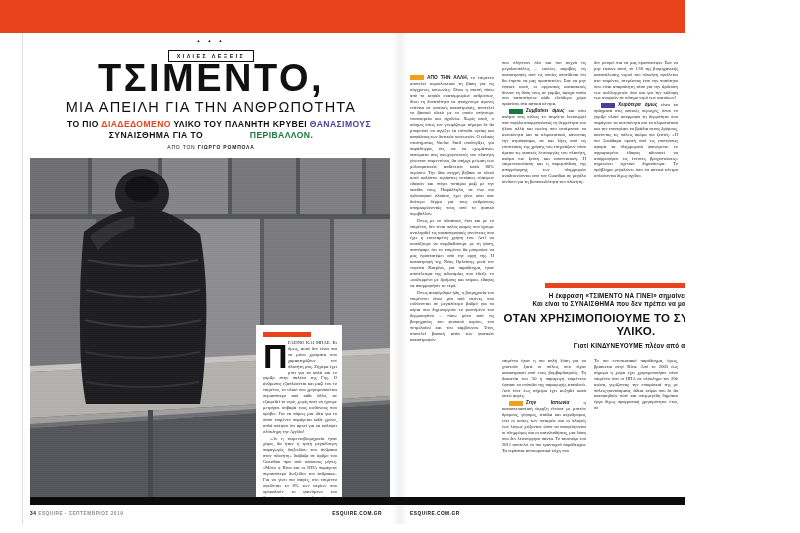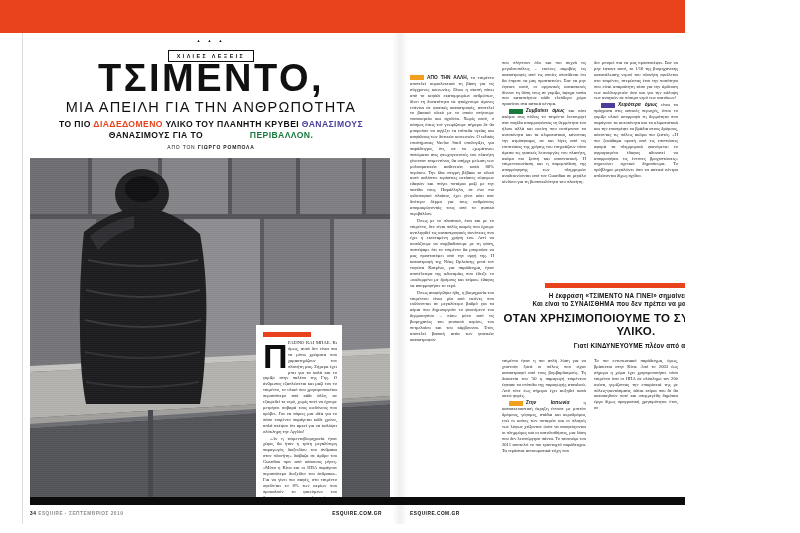--- a/index.html
+++ b/index.html
@@ -18,21 +18,21 @@
 
   
   .lp-center{left:22px;width:378px;text-align:center;}
   #kicker-orn{top:38px;font-size:4px;letter-spacing:3px;color:#111;}
   #kicker-box-wrap{top:44px;}
   #kicker-box{display:inline-block;border:1px solid #111;padding:2px 8px;
               font-size:5.4px;font-weight:bold;letter-spacing:2.4px;}
   #title{top:58px;font-size:38px;font-weight:bold;letter-spacing:2.5px;line-height:40px;}
   #subtitle{top:99px;font-size:14.5px;font-weight:normal;letter-spacing:1.2px;}
   .dek{font-size:8.6px;font-weight:bold;letter-spacing:.4px;line-height:10.5px;}
-  #dek1{top:119px;} #dek2{top:129.5px;}
+  #dek1{top:119px;margin-left:8px;} #dek2{top:129.5px;}
   .c-red{color:#e8431d;} .c-violet{color:#4a3f9b;} .c-green{color:#1a7a3d;padding-left:44px;}
   #byline{top:144px;font-size:5px;letter-spacing:.8px;color:#222;}
   #byline b{font-weight:bold;}
 
   
   #photo{left:30px;top:158px;width:360px;height:339px;background:#7d7d80;}
   #photo svg{display:block;}
   #grain{left:30px;top:158px;width:360px;height:339px;
     background:repeating-linear-gradient(0deg,rgba(255,255,255,.035) 0 1px,rgba(0,0,0,.035) 1px 2px);}
 
@@ -80,21 +80,21 @@
   <div class="abs page-edge" id="edgeR"></div>
   <div class="abs" id="spine"></div>
 
   <div class="abs lp-center" id="kicker-orn">▲ ▲ ▲</div>
   <div class="abs lp-center" id="kicker-box-wrap">
     <span id="kicker-box">ΧΙΛΙΕΣ ΛΕΞΕΙΣ</span>
   </div>
   <div class="abs lp-center" id="title">ΤΣΙΜΕΝΤΟ,</div>
   <div class="abs lp-center" id="subtitle">ΜΙΑ ΑΠΕΙΛΗ ΓΙΑ ΤΗΝ ΑΝΘΡΩΠΟΤΗΤΑ</div>
   <div class="abs lp-center dek" id="dek1"><span>ΤΟ ΠΙΟ </span><span class="c-red">ΔΙΑΔΕΔΟΜΕΝΟ</span><span> ΥΛΙΚΟ ΤΟΥ ΠΛΑΝΗΤΗ ΚΡΥΒΕΙ </span><span class="c-violet">ΘΑΝΑΣΙΜΟΥΣ</span></div>
-  <div class="abs lp-center dek" id="dek2"><span>ΘΑΝΑΣΙΜΟΥΣ ΓΙΑ ΤΟ </span><span class="c-green">ΠΕΡΙΒΑΛΛΟΝ.</span></div>
+  <div class="abs lp-center dek" id="dek2"><span>ΣΥΝΑΙΣΘΗΜΑ ΓΙΑ ΤΟ </span><span class="c-green">ΠΕΡΙΒΑΛΛΟΝ.</span></div>
   <div class="abs lp-center" id="byline"><span>ΑΠΟ ΤΟΝ </span><b>ΓΙΩΡΓΟ ΡΟΜΠΟΛΑ</b></div>
 
   <div class="abs" id="photo">
     <svg width="360" height="339" viewBox="0 0 360 339" preserveAspectRatio="none">
       <rect x="0" y="0" width="360" height="339" fill="#54555a"></rect>
 
       <rect x="0" y="0" width="58" height="56" fill="#6f6f73"></rect>
       <rect x="62" y="0" width="66" height="56" fill="#7a7a7e"></rect>
       <rect x="132" y="0" width="66" height="56" fill="#85858a"></rect>
       <rect x="202" y="0" width="64" height="56" fill="#78787c"></rect>

